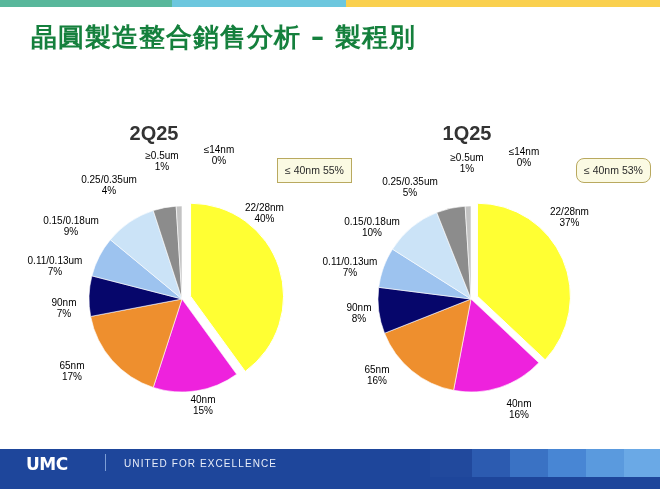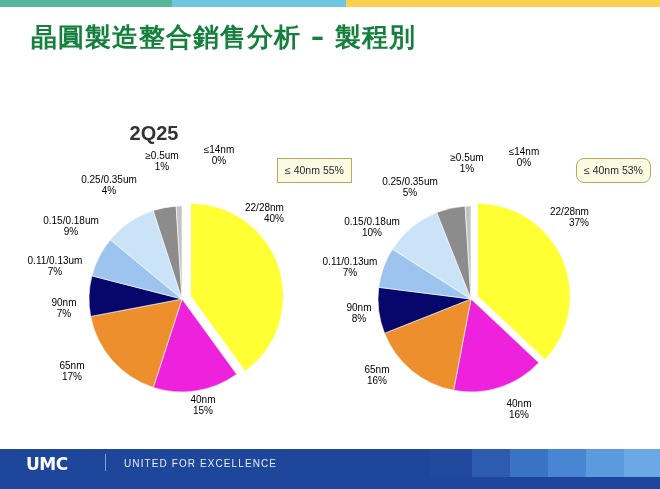--- a/index.html
+++ b/index.html
@@ -43,21 +43,21 @@
   .pie-svg{position:absolute;left:0;top:0;}
 
   
   .dlab{
     position:absolute;font-size:10px;color:#000000;line-height:1.12;
     white-space:nowrap;
   }
   .dlab .l1{display:block;}
   .dlab .l2{display:block;}
   .ta-c{text-align:center;}
-  .ta-l{text-align:right;}
+  .ta-l{text-align:center;}
 
   
   .callout{
     position:absolute;
     border:1px solid #b9a95f;
     background:#fbfae3;
     font-size:10.5px;color:#2a2a2a;
     text-align:center;line-height:1.35;
     padding:4px 7px 5px 7px;
     white-space:nowrap;
@@ -157,20 +157,21 @@
       <span class="l2">0%</span>
     </div>
 
     <div class="callout" style="left:264px;top:46px;">
       <span class="l1">≤ 40nm</span>
       <span class="l2">55%</span>
     </div>
   </div>
 
   <div class="chart-block chart-right">
+    <div class="chart-title">1Q25</div>
     <div class="pie-wrap">
       <svg class="pie-svg" id="pie-right" width="330" height="330">
           <path d="M 159.42 184.22 L 159.42 91.22 A 93 93 0 0 1 227.22 247.88 Z" fill="#ffff33" stroke="#ffffff" stroke-width="1"></path>
           <path d="M 153.00 187.00 L 220.79 250.66 A 93 93 0 0 1 135.57 278.35 Z" fill="#ee22dd" stroke="#ffffff" stroke-width="0.6"></path>
           <path d="M 153.00 187.00 L 135.57 278.35 A 93 93 0 0 1 66.53 221.24 Z" fill="#ee8f2e" stroke="#ffffff" stroke-width="0.6"></path>
           <path d="M 153.00 187.00 L 66.53 221.24 A 93 93 0 0 1 60.73 175.34 Z" fill="#06066b" stroke="#ffffff" stroke-width="0.6"></path>
           <path d="M 153.00 187.00 L 60.73 175.34 A 93 93 0 0 1 74.48 137.17 Z" fill="#9dc3ef" stroke="#ffffff" stroke-width="0.6"></path>
           <path d="M 153.00 187.00 L 74.48 137.17 A 93 93 0 0 1 118.76 100.53 Z" fill="#cbe3f7" stroke="#ffffff" stroke-width="0.6"></path>
           <path d="M 153.00 187.00 L 118.76 100.53 A 93 93 0 0 1 147.16 94.18 Z" fill="#8c8c8c" stroke="#ffffff" stroke-width="0.6"></path>
           <path d="M 153.00 187.00 L 147.16 94.18 A 93 93 0 0 1 153.00 94.00 Z" fill="#c3c3c3" stroke="#ffffff" stroke-width="0.6"></path>

